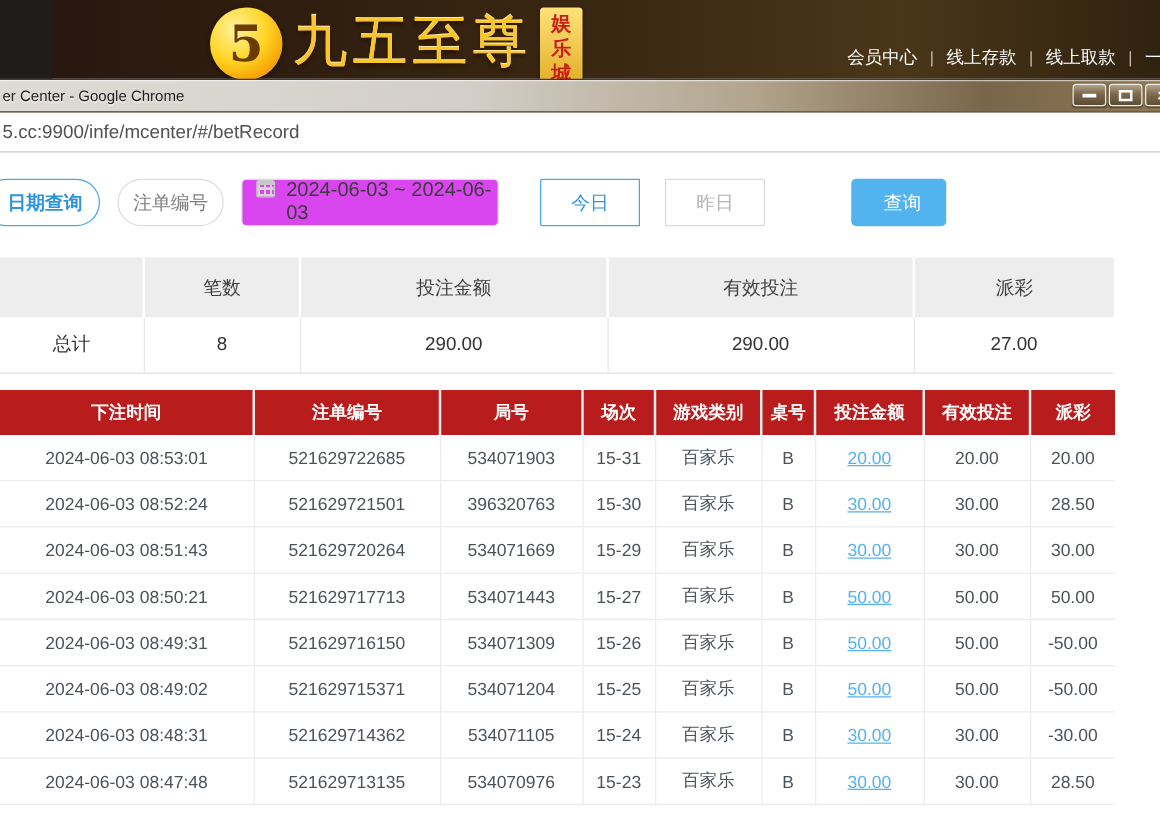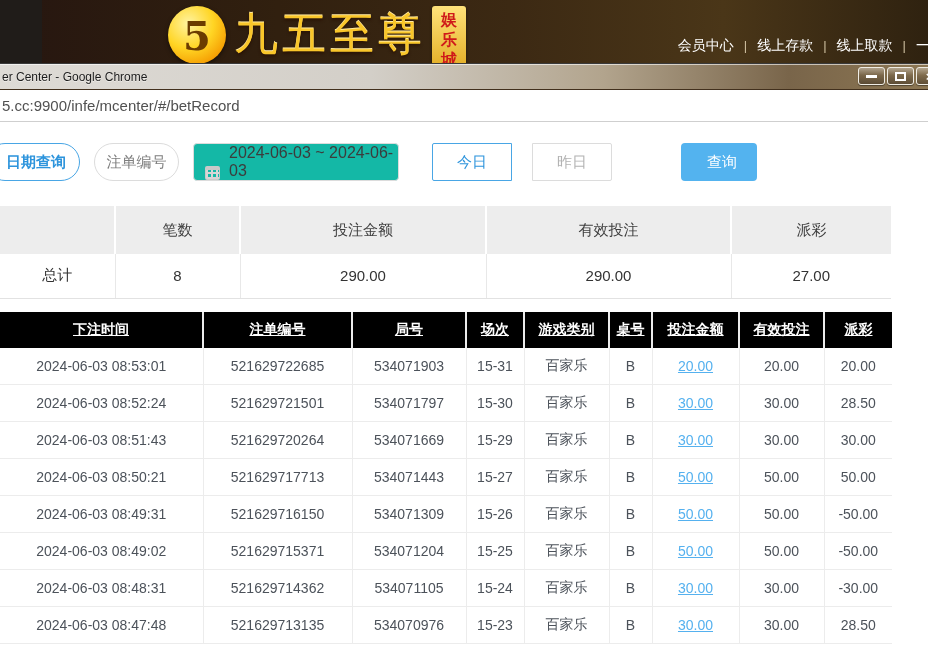--- a/index.html
+++ b/index.html
@@ -65,22 +65,22 @@
   }
 
   
   .content { position:relative; background:#fff; }
   .filter-row { position:relative; height:40px; margin-top:21px; }
   .pill { position:absolute; top:0; height:38px; border-radius:19px; background:#fff; font-size:15px; cursor:pointer; font-family:inherit; }
   .pill.date { left:-14px; width:94px; border:1px solid #49a6e5; color:#2d94dc; font-weight:bold; padding-left:12px; }
   .pill.round { left:94px; width:85px; border:1px solid #dcdcdc; color:#7d7d7d; }
   .date-input {
     position:absolute; left:193px; top:0; width:206px; height:38px;
-    border:1px solid #dcdcdc; border-radius:4px; background:#14b8a6;
-    display:flex; align-items:flex-end; cursor:text;
+    border:1px solid #dcdcdc; border-radius:4px; background:#d946ef;
+    display:flex; align-items:flex-start; cursor:text;
   }
   .cal-icon {
     width:15px; height:14px; margin:0 9px 0 11px; flex:0 0 auto;
     border:1px solid #c9c9c9; border-top:4px solid #c9c9c9; border-radius:2px;
     background-image:repeating-linear-gradient(90deg,#d6d6d6 0 2px,transparent 2px 5px),
                      repeating-linear-gradient(0deg,#d6d6d6 0 2px,transparent 2px 5px);
   }
   .date-text { font-size:16px; color:#3c3c3c; }
   .quick-group { position:absolute; left:432px; top:0; display:flex;gap:21px; }
   .qbtn {
@@ -106,22 +106,22 @@
   .summary th:last-child { border-right:none; }
   .summary td {
     height:44px; background:#fff; color:#333; text-align:center;
     border-right:1px solid #e8e8e8; border-bottom:1px solid #e2e2e2;
   }
   .summary td:last-child { border-right:none; }
 
   
   .bets { margin-top:13px; width:892px; font-size:14px; }
   .bets th {
-    height:36px; background:#000000; color:#fff; font-weight:bold;
-    border-right:2px solid #ececec; text-align:center;text-decoration:underline;
+    height:36px; background:#b91c1c; color:#fff; font-weight:bold;
+    border-right:2px solid #ececec; text-align:center;
   }
   .bets th:last-child { border-right:none; }
   .bets td {
     height:37px; text-align:center; color:#4c525a; background:#fff;
     border-right:1px solid #ececec; border-bottom:1px solid #ececec;
   }
   .bets td:last-child { border-right:none; }
   .bet-link { color:#55b1ef; text-decoration:underline; cursor:pointer; }
   .neg { color:#f56c6c; }
 </style>
@@ -242,21 +242,21 @@
       <td>15-31</td>
       <td>百家乐</td>
       <td>B</td>
       <td><a class="bet-link">20.00</a></td>
       <td>20.00</td>
       <td>20.00</td>
     </tr>
         <tr class="bet-row">
       <td>2024-06-03 08:52:24</td>
       <td>521629721501</td>
-      <td>534071797</td>
+      <td>396320763</td>
       <td>15-30</td>
       <td>百家乐</td>
       <td>B</td>
       <td><a class="bet-link">30.00</a></td>
       <td>30.00</td>
       <td>28.50</td>
     </tr>
         <tr class="bet-row">
       <td>2024-06-03 08:51:43</td>
       <td>521629720264</td>

